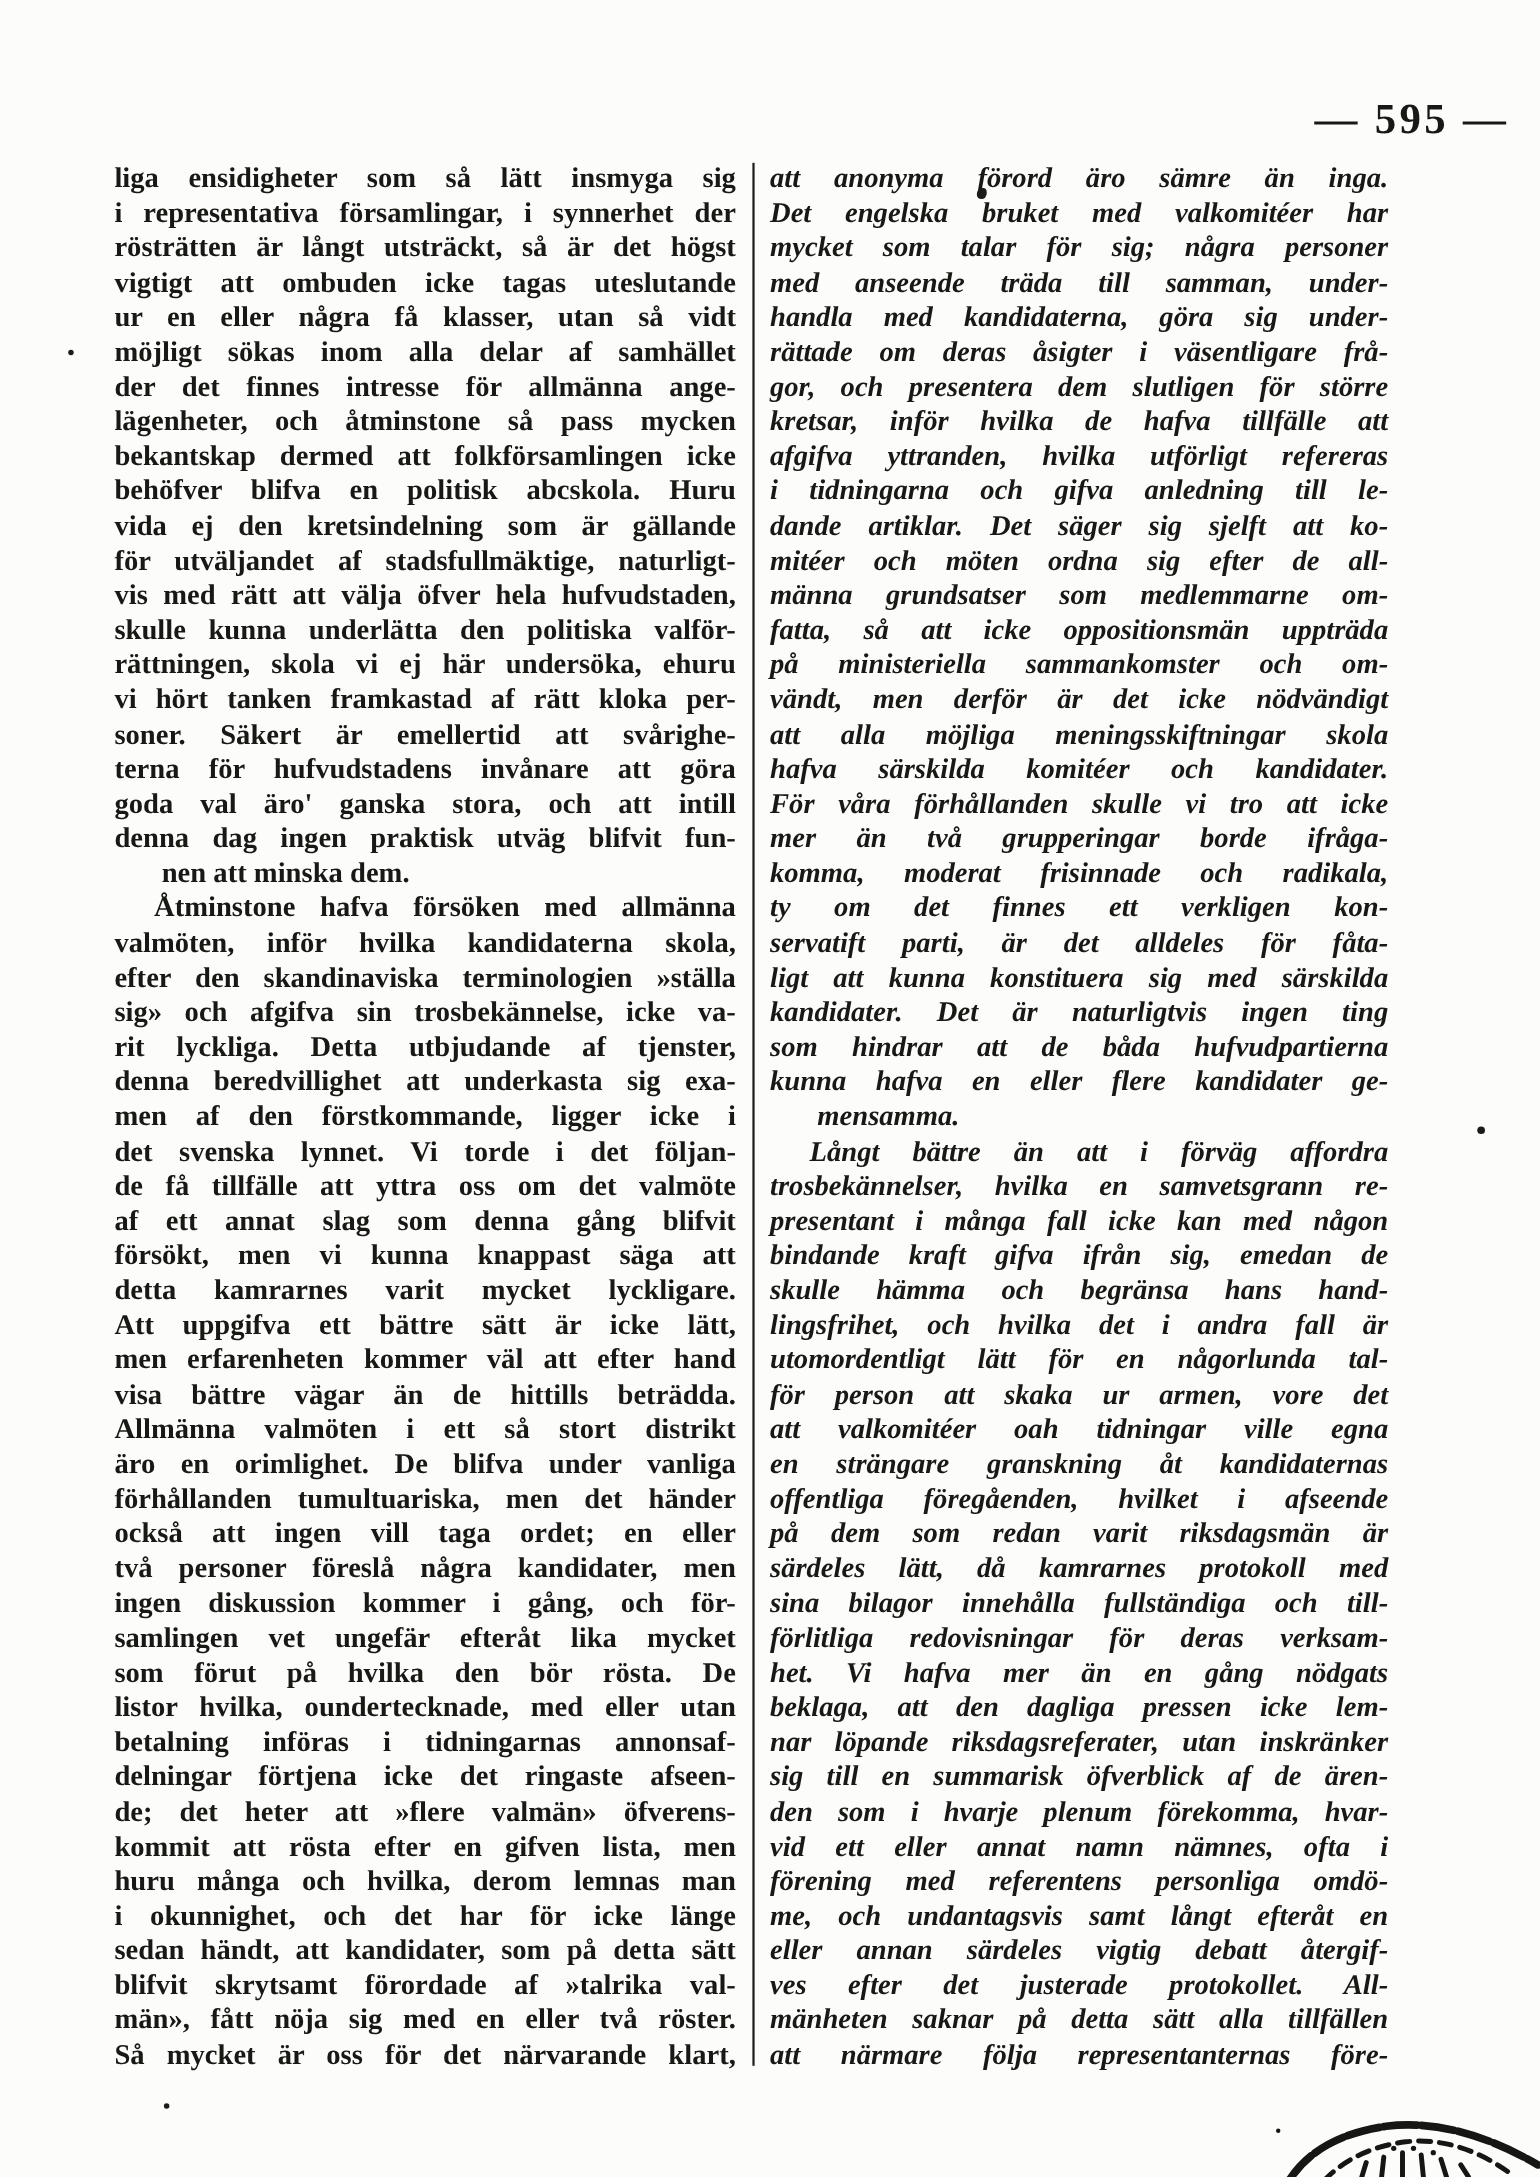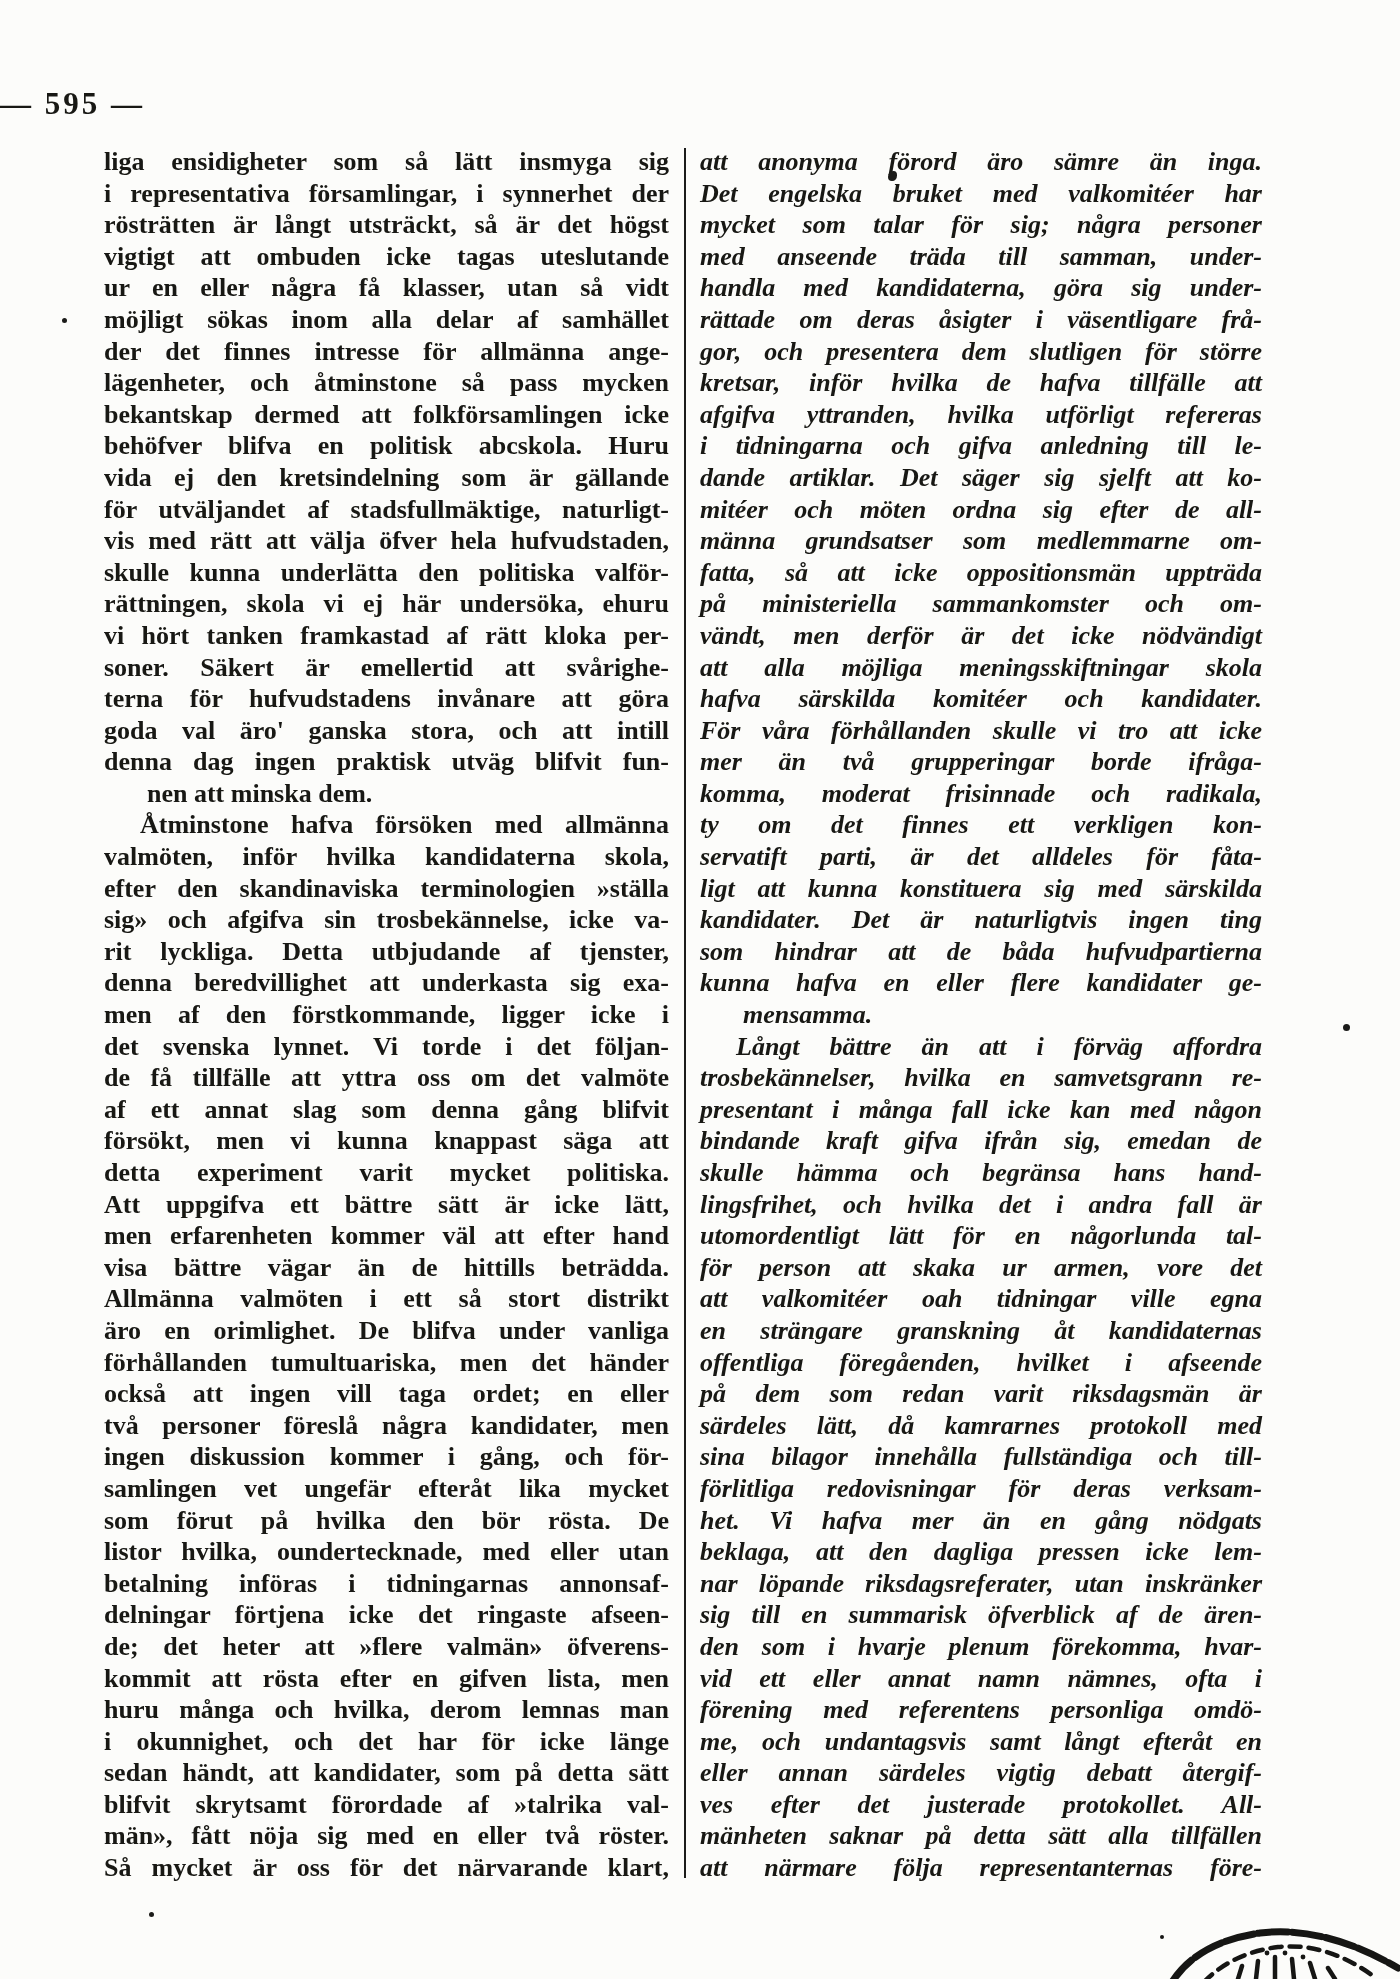--- a/index.html
+++ b/index.html
@@ -12,22 +12,22 @@
     font-family:"Liberation Serif", serif;
   }
   .page {
     position:absolute; inset:0;
     color:#181814;
     font-weight:700;
   }
   .pageno {
     position:absolute;
     top:86px; left:0; width:1372px;
-    text-align:left;
-    font-size:31px;
+    text-align:right;
+    font-size:39px;
     letter-spacing:3px;
     color:#181814;
   }
   .divider {
     position:absolute;
     left:684px; top:148px;
     width:2px; height:1730px;
     background:#1c1c1a;
   }
   .col {
@@ -100,21 +100,21 @@
       <div class="line">valmöten, inför hvilka kandidaterna skola,</div>
       <div class="line">efter den skandinaviska terminologien »ställa</div>
       <div class="line">sig» och afgifva sin trosbekännelse, icke va-</div>
       <div class="line">rit lyckliga.  Detta utbjudande af tjenster,</div>
       <div class="line">denna beredvillighet att underkasta sig exa-</div>
       <div class="line">men af den förstkommande, ligger icke i</div>
       <div class="line">det svenska lynnet.  Vi torde i det följan-</div>
       <div class="line">de få tillfälle att yttra oss om det valmöte</div>
       <div class="line">af ett annat slag som denna gång blifvit</div>
       <div class="line">försökt, men vi kunna knappast säga att</div>
-      <div class="line">detta experiment varit mycket politiska.</div>
+      <div class="line">detta kamrarnes varit mycket lyckligare.</div>
       <div class="line">Att uppgifva ett bättre sätt är icke lätt,</div>
       <div class="line">men erfarenheten kommer väl att efter hand</div>
       <div class="line">visa bättre vägar än de hittills beträdda.</div>
       <div class="line">Allmänna valmöten i ett så stort distrikt</div>
       <div class="line">äro en orimlighet.  De blifva under vanliga</div>
       <div class="line">förhållanden tumultuariska, men det händer</div>
       <div class="line">också att ingen vill taga ordet; en eller</div>
       <div class="line">två personer föreslå några kandidater, men</div>
       <div class="line">ingen diskussion kommer i gång, och för-</div>
       <div class="line">samlingen vet ungefär efteråt lika mycket</div>

